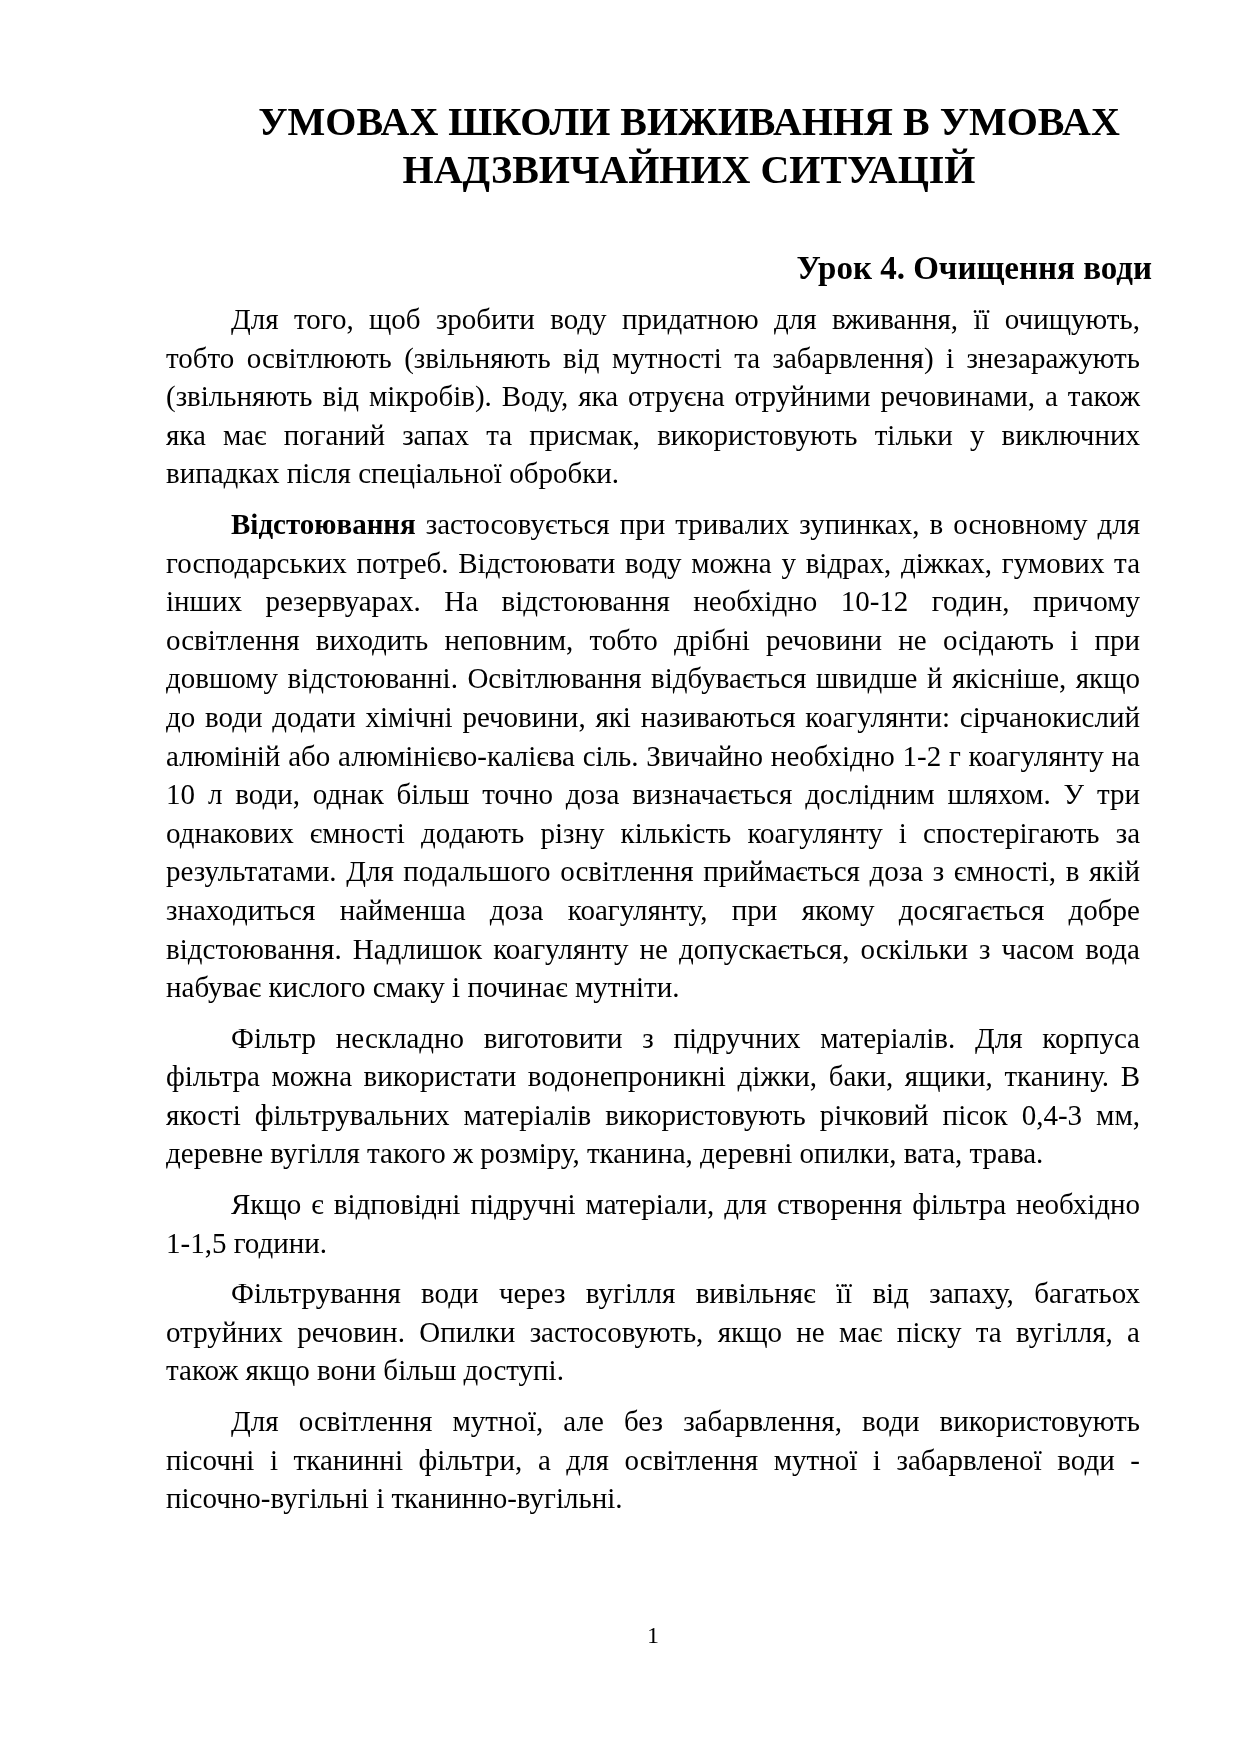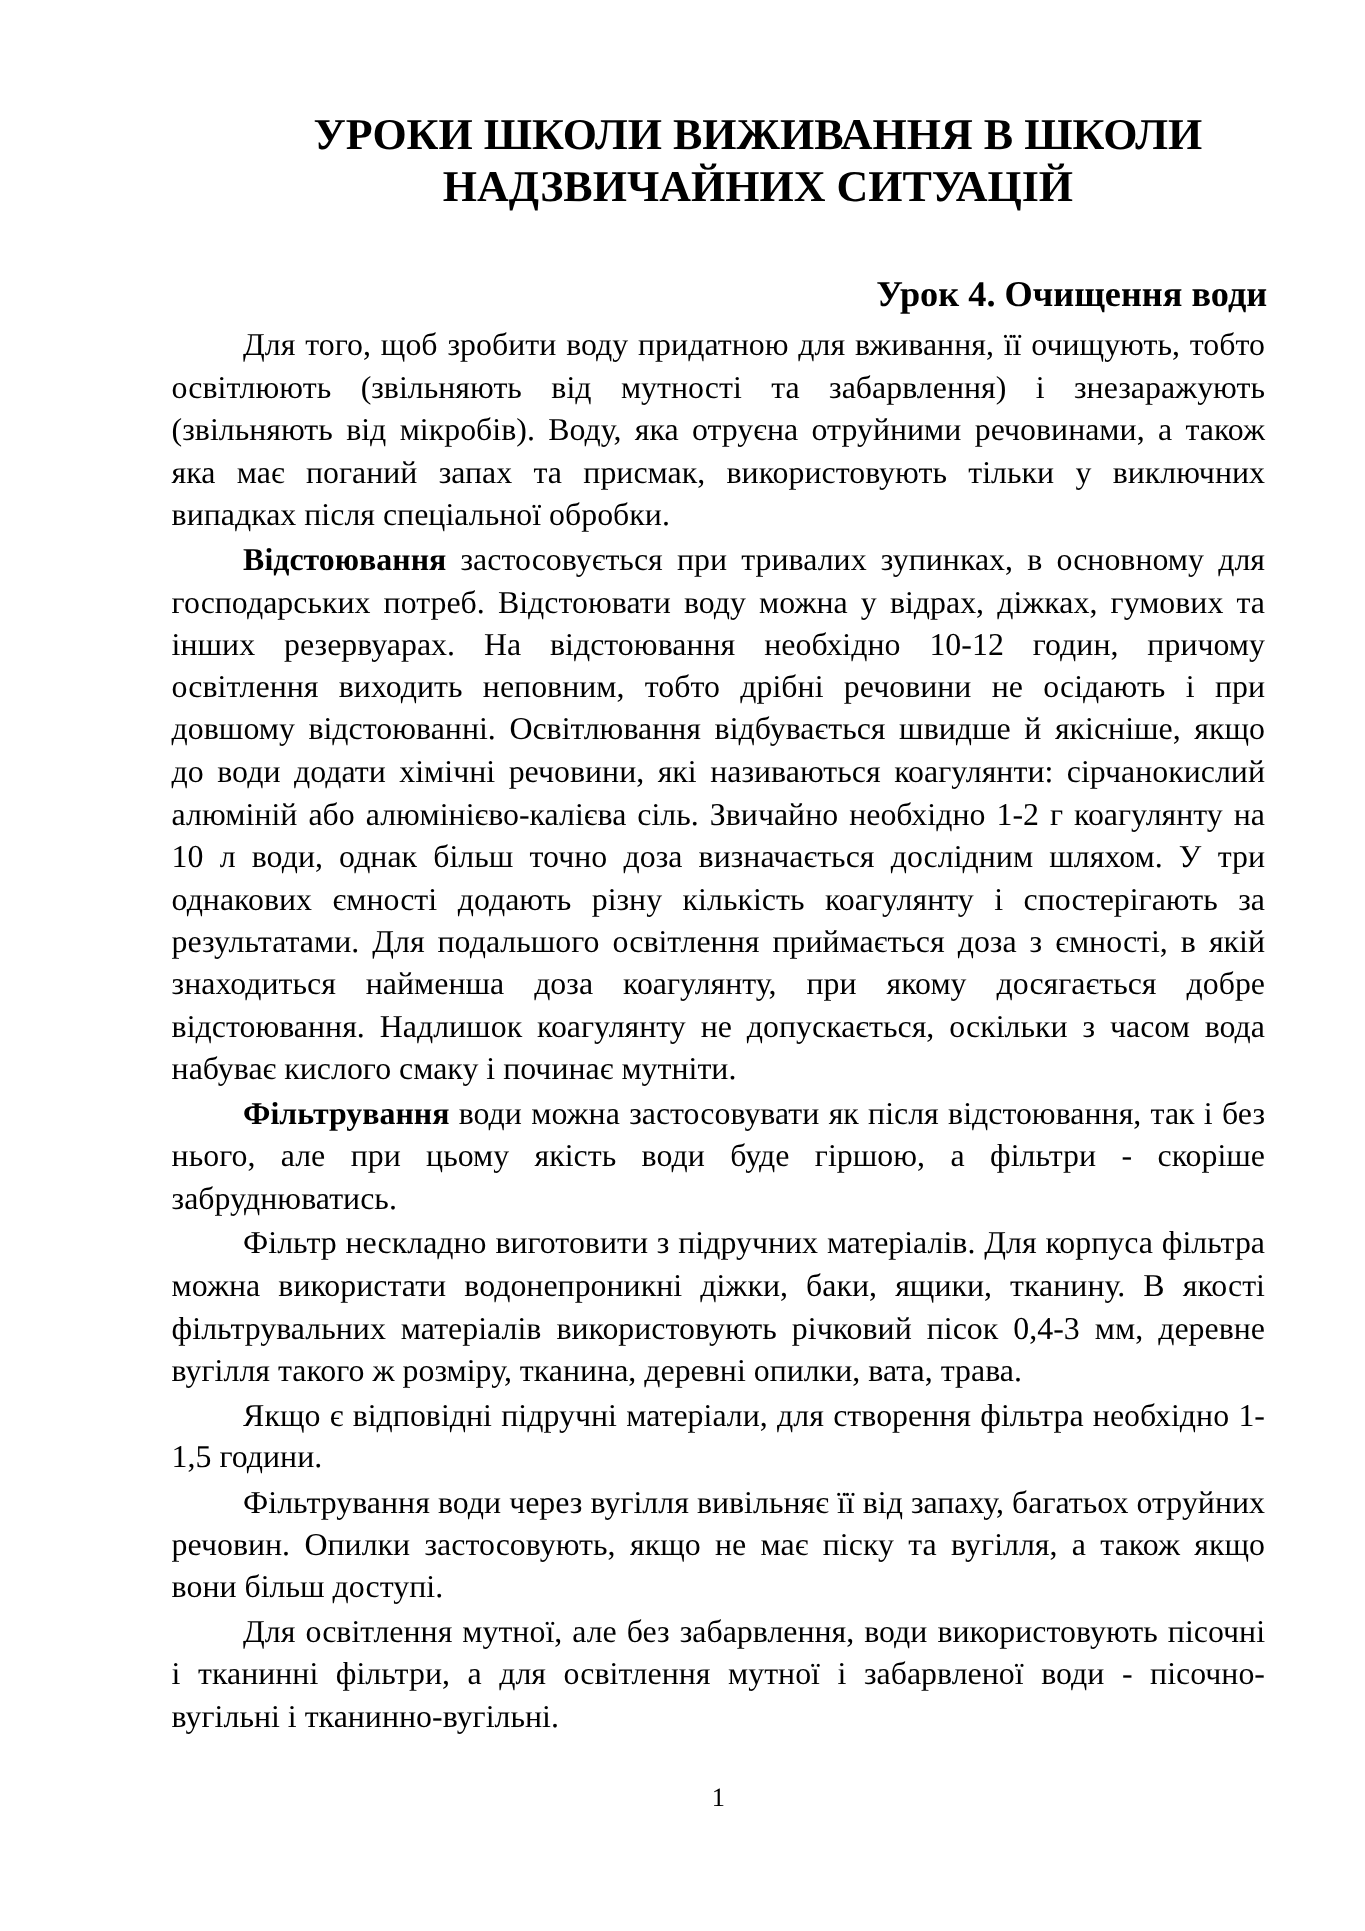--- a/index.html
+++ b/index.html
@@ -35,21 +35,21 @@
     padding-left: 72px;
     font-size: 33px;
     line-height: 40px;
     font-weight: bold;
     text-align: right;
   }
   .body-text {
     margin-top: 7px;
   }
   .body-text p {
-    margin: 2px;
+    margin: 12px;
     font-size: 29px;
     line-height: 38.6px;
     text-align: justify;
     text-indent: 65px;
   }
   .body-text p b {
     font-weight: bold;
   }
   .page-number {
     position: absolute;
@@ -59,26 +59,25 @@
     text-align: center;
     font-size: 24px;
     line-height: 30px;
   }
 </style>
 </head>
 <body>
 
 <div class="page">
   <div class="text-block">
-    <h1 class="doc-title">УРОКИ ШКОЛИ ВИЖИВАННЯ В ШКОЛИ НАДЗВИЧАЙНИХ СИТУАЦІЙ</h1>
+    <h1 class="doc-title">УМОВАХ ШКОЛИ ВИЖИВАННЯ В УМОВАХ НАДЗВИЧАЙНИХ СИТУАЦІЙ</h1>
     <h2 class="lesson-heading">Урок 4. Очищення води</h2>
     <div class="body-text" id="body-text">
         <p>Для того, щоб зробити воду придатною для вживання, її очищують, тобто освітлюють (звільняють від мутності та забарвлення) і знезаражують (звільняють від мікробів). Воду, яка отруєна отруйними речовинами, а також яка має поганий запах та присмак, використовують тільки у виключних випадках після спеціальної обробки.</p>
         <p><b>Відстоювання</b> застосовується при тривалих зупинках, в основному для господарських потреб. Відстоювати воду можна у відрах, діжках, гумових та інших резервуарах. На відстоювання необхідно 10-12 годин, причому освітлення виходить неповним, тобто дрібні речовини не осідають і при довшому відстоюванні. Освітлювання відбувається швидше й якісніше, якщо до води додати хімічні речовини, які називаються коагулянти: сірчанокислий алюміній або алюмінієво-калієва сіль. Звичайно необхідно 1-2 г коагулянту на 10 л води, однак більш точно доза визначається дослідним шляхом. У три однакових ємності додають різну кількість коагулянту і спостерігають за результатами. Для подальшого освітлення приймається доза з ємності, в якій знаходиться найменша доза коагулянту, при якому досягається добре відстоювання. Надлишок коагулянту не допускається, оскільки з часом вода набуває кислого смаку і починає мутніти.</p>
-        <p><b>Фільтрування</b> води можна застосовувати як після відстоювання, так і без нього, але при цьому якість води буде гіршою, а фільтри - скоріше забруднюватись.</p>
         <p>Фільтр нескладно виготовити з підручних матеріалів. Для корпуса фільтра можна використати водонепроникні діжки, баки, ящики, тканину. В якості фільтрувальних матеріалів використовують річковий пісок 0,4-3 мм, деревне вугілля такого ж розміру, тканина, деревні опилки, вата, трава.</p>
         <p>Якщо є відповідні підручні матеріали, для створення фільтра необхідно 1-1,5 години.</p>
         <p>Фільтрування води через вугілля вивільняє її від запаху, багатьох отруйних речовин. Опилки застосовують, якщо не має піску та вугілля, а також якщо вони більш доступі.</p>
         <p>Для освітлення мутної, але без забарвлення, води використовують пісочні і тканинні фільтри, а для освітлення мутної і забарвленої води - пісочно-вугільні і тканинно-вугільні.</p>
       </div>
   </div>
   <div class="page-number">1</div>
 </div>
 
 </body></html>

